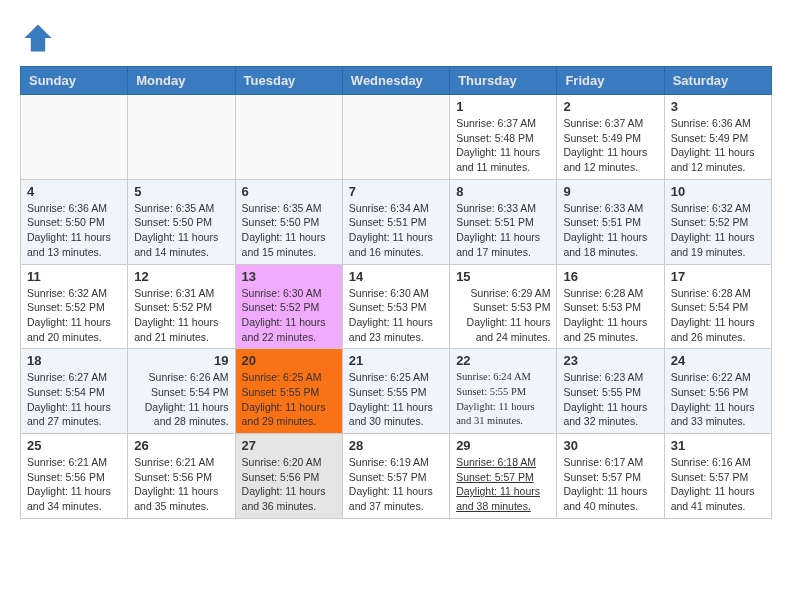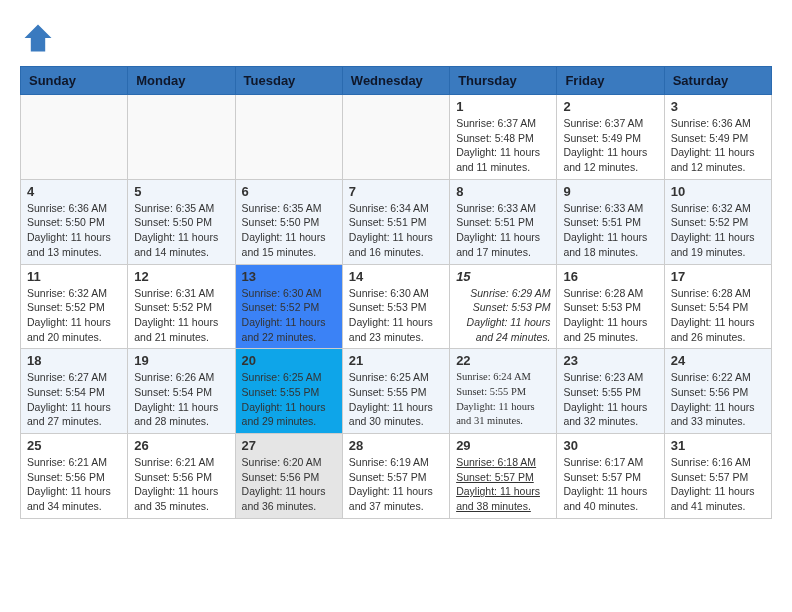--- a/index.html
+++ b/index.html
@@ -47,21 +47,21 @@
       color: #555;
       font-weight: normal;
     }
     .calendar {
       width: 100%;
       border-collapse: collapse;
       border: 1px solid #ccc;
     }
     .calendar th {
       background-color: #3a7abf;
-      color: #0f172a;
+      color: #e5e5e5;
       text-align: left;
       padding: 6px 8px;
       font-size: 13px;
       border: 1px solid #2a6aaf;
       margin-top: 32px;
     }
     .calendar td {
       vertical-align: top;
       border: 1px solid #ccc;
       padding: 4px 6px;
@@ -199,33 +199,33 @@
           <div class="day-info" style="white-space: pre-line;">Sunrise: 6:32 AM
 Sunset: 5:52 PM
 Daylight: 11 hours and 20 minutes.</div>
         </td>
         <td style="background: rgb(255, 255, 255);">
           <span class="day-number">12</span>
           <div class="day-info" style="white-space: pre-line;">Sunrise: 6:31 AM
 Sunset: 5:52 PM
 Daylight: 11 hours and 21 minutes.</div>
         </td>
-        <td style="background: #3b82f6;">
+        <td style="background: #f0abfc;">
           <span class="day-number">13</span>
           <div class="day-info" style="white-space: pre-line;">Sunrise: 6:30 AM
 Sunset: 5:52 PM
 Daylight: 11 hours and 22 minutes.</div>
         </td>
         <td style="background: rgb(255, 255, 255);">
           <span class="day-number">14</span>
           <div class="day-info" style="white-space: pre-line;">Sunrise: 6:30 AM
 Sunset: 5:53 PM
 Daylight: 11 hours and 23 minutes.</div>
         </td>
-        <td style="background: rgb(255, 255, 255); font-style: italic;">
+        <td style="background: rgb(255, 255, 255);">
           <span class="day-number">15</span>
           <div class="day-info" style="white-space: pre-line; text-align: right;">Sunrise: 6:29 AM
 Sunset: 5:53 PM
 Daylight: 11 hours and 24 minutes.</div>
         </td>
         <td style="background: rgb(255, 255, 255);">
           <span class="day-number">16</span>
           <div class="day-info" style="white-space: pre-line;">Sunrise: 6:28 AM
 Sunset: 5:53 PM
 Daylight: 11 hours and 25 minutes.</div>
@@ -237,27 +237,27 @@
 Daylight: 11 hours and 26 minutes.</div>
         </td>
       </tr>
       <tr>
         <td style="background: rgb(240, 245, 251);">
           <span class="day-number">18</span>
           <div class="day-info" style="white-space: pre-line;">Sunrise: 6:27 AM
 Sunset: 5:54 PM
 Daylight: 11 hours and 27 minutes.</div>
         </td>
-        <td style="background: rgb(240, 245, 251);">
+        <td style="background: rgb(240, 245, 251); text-align: right;">
           <span class="day-number">19</span>
           <div class="day-info" style="white-space: pre-line;">Sunrise: 6:26 AM
 Sunset: 5:54 PM
 Daylight: 11 hours and 28 minutes.</div>
         </td>
-        <td style="background: #0ea5e9;">
+        <td style="background: #f97316;">
           <span class="day-number">20</span>
           <div class="day-info" style="white-space: pre-line;">Sunrise: 6:25 AM
 Sunset: 5:55 PM
 Daylight: 11 hours and 29 minutes.</div>
         </td>
         <td style="background: rgb(240, 245, 251);">
           <span class="day-number">21</span>
           <div class="day-info" style="white-space: pre-line;">Sunrise: 6:25 AM
 Sunset: 5:55 PM
 Daylight: 11 hours and 30 minutes.</div>

